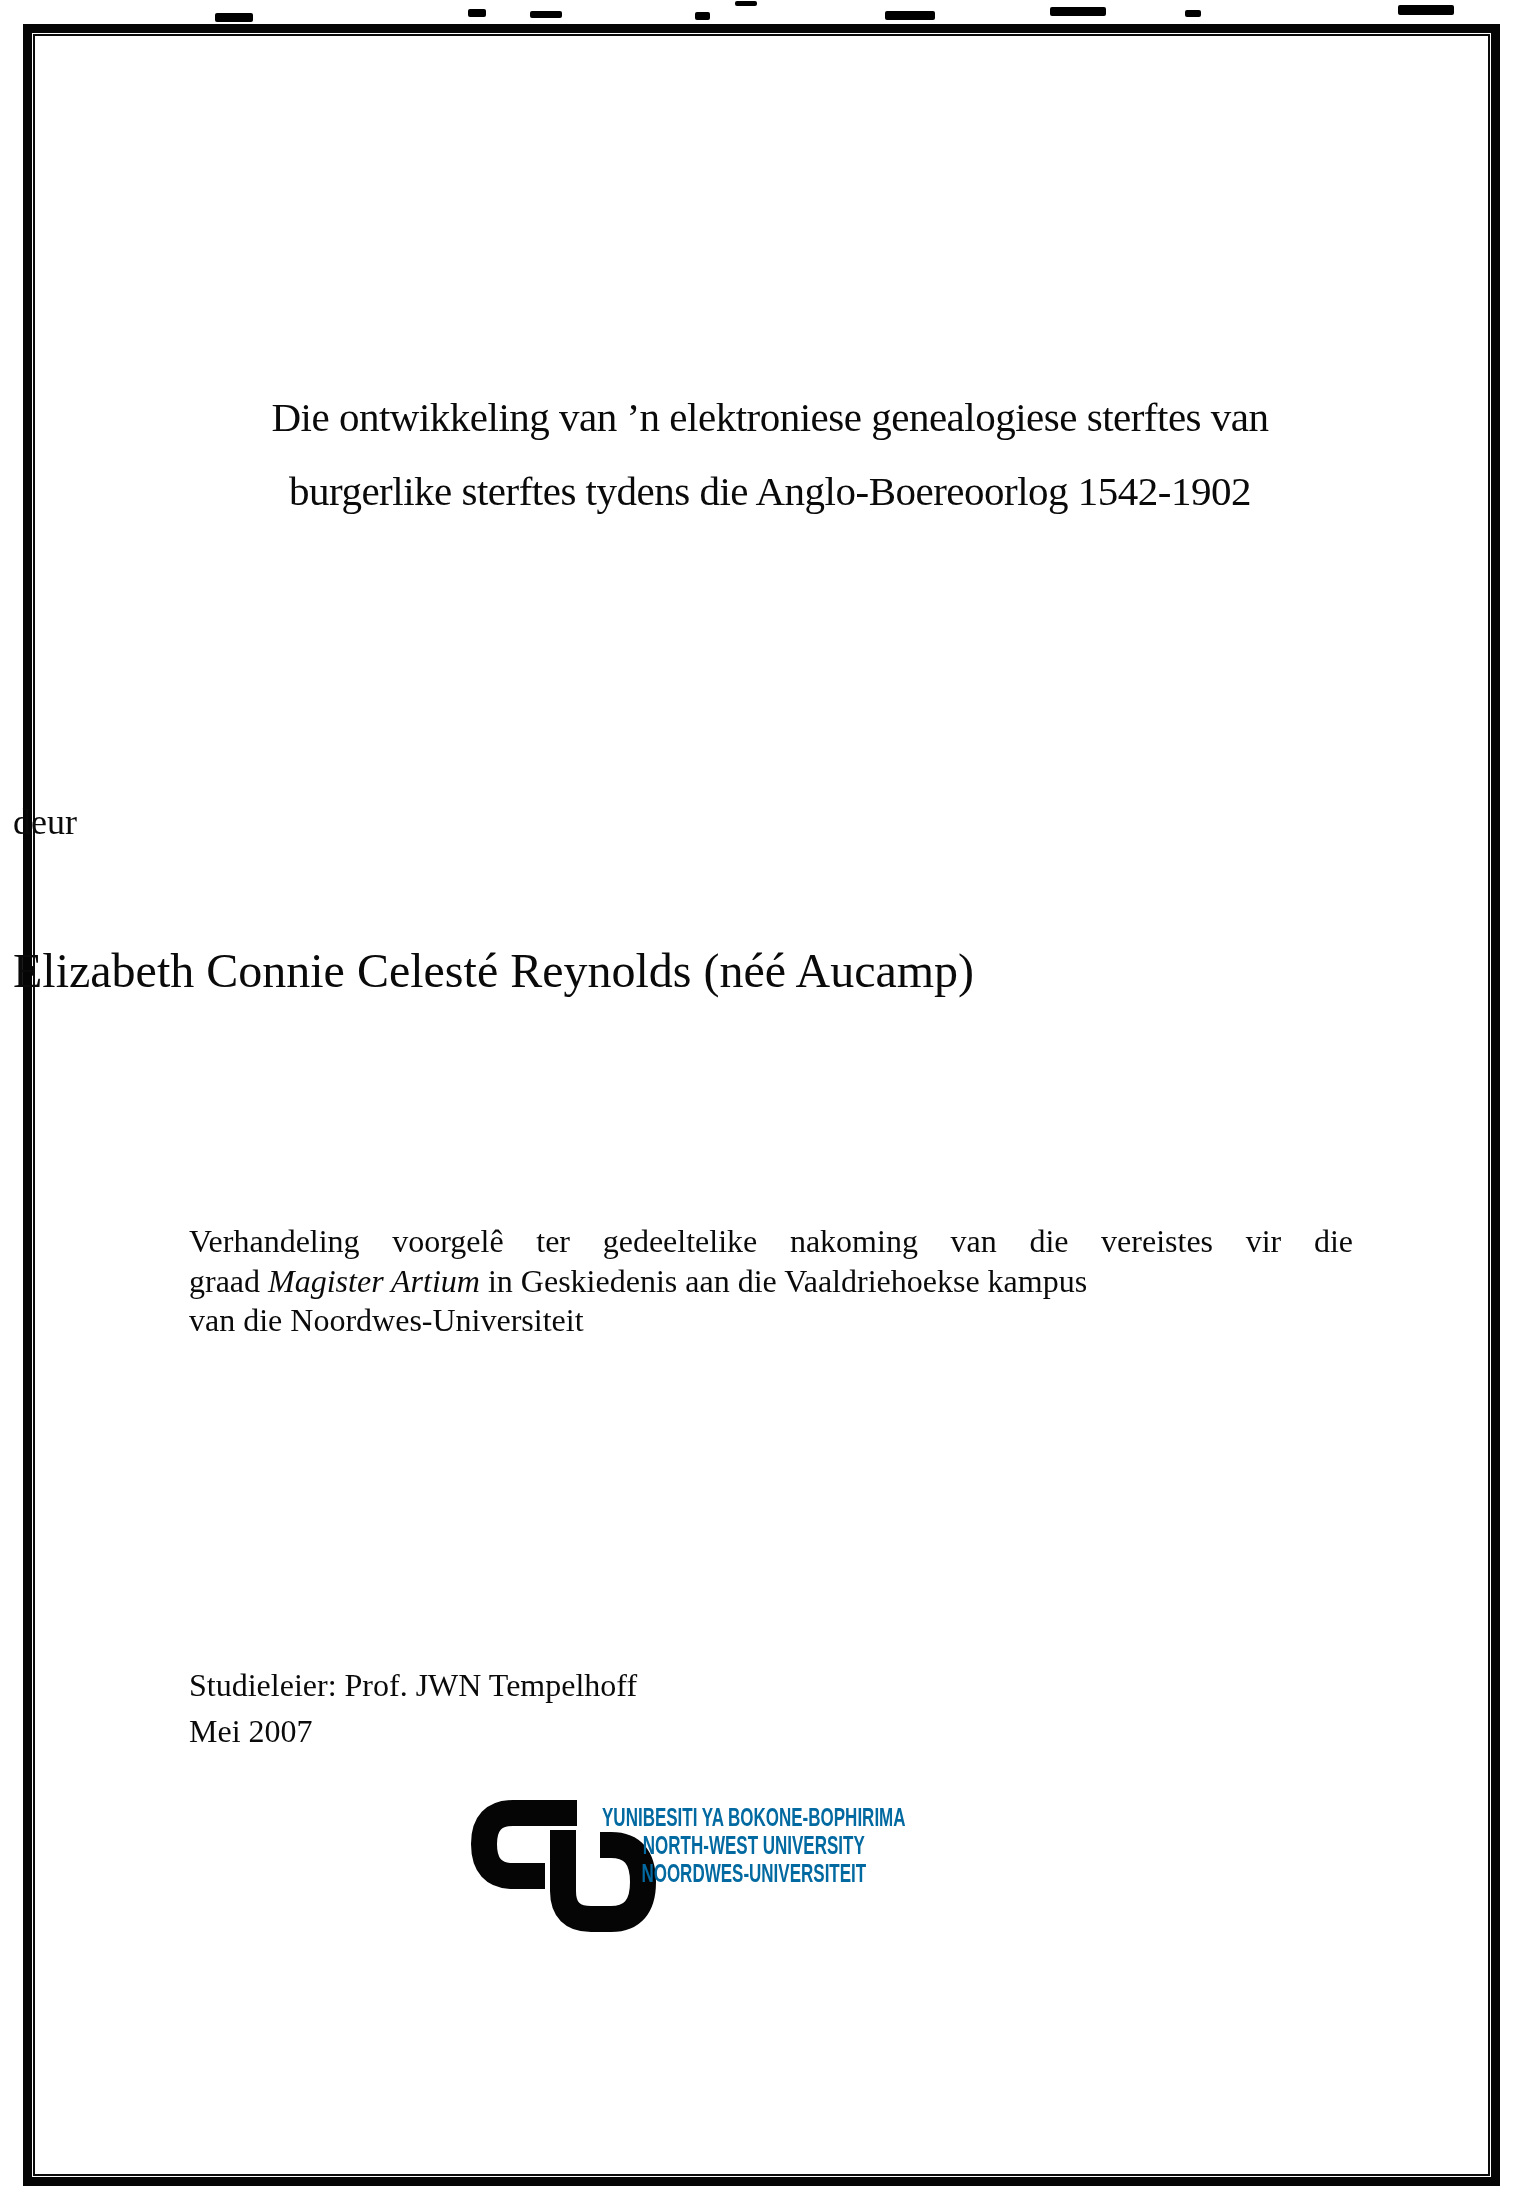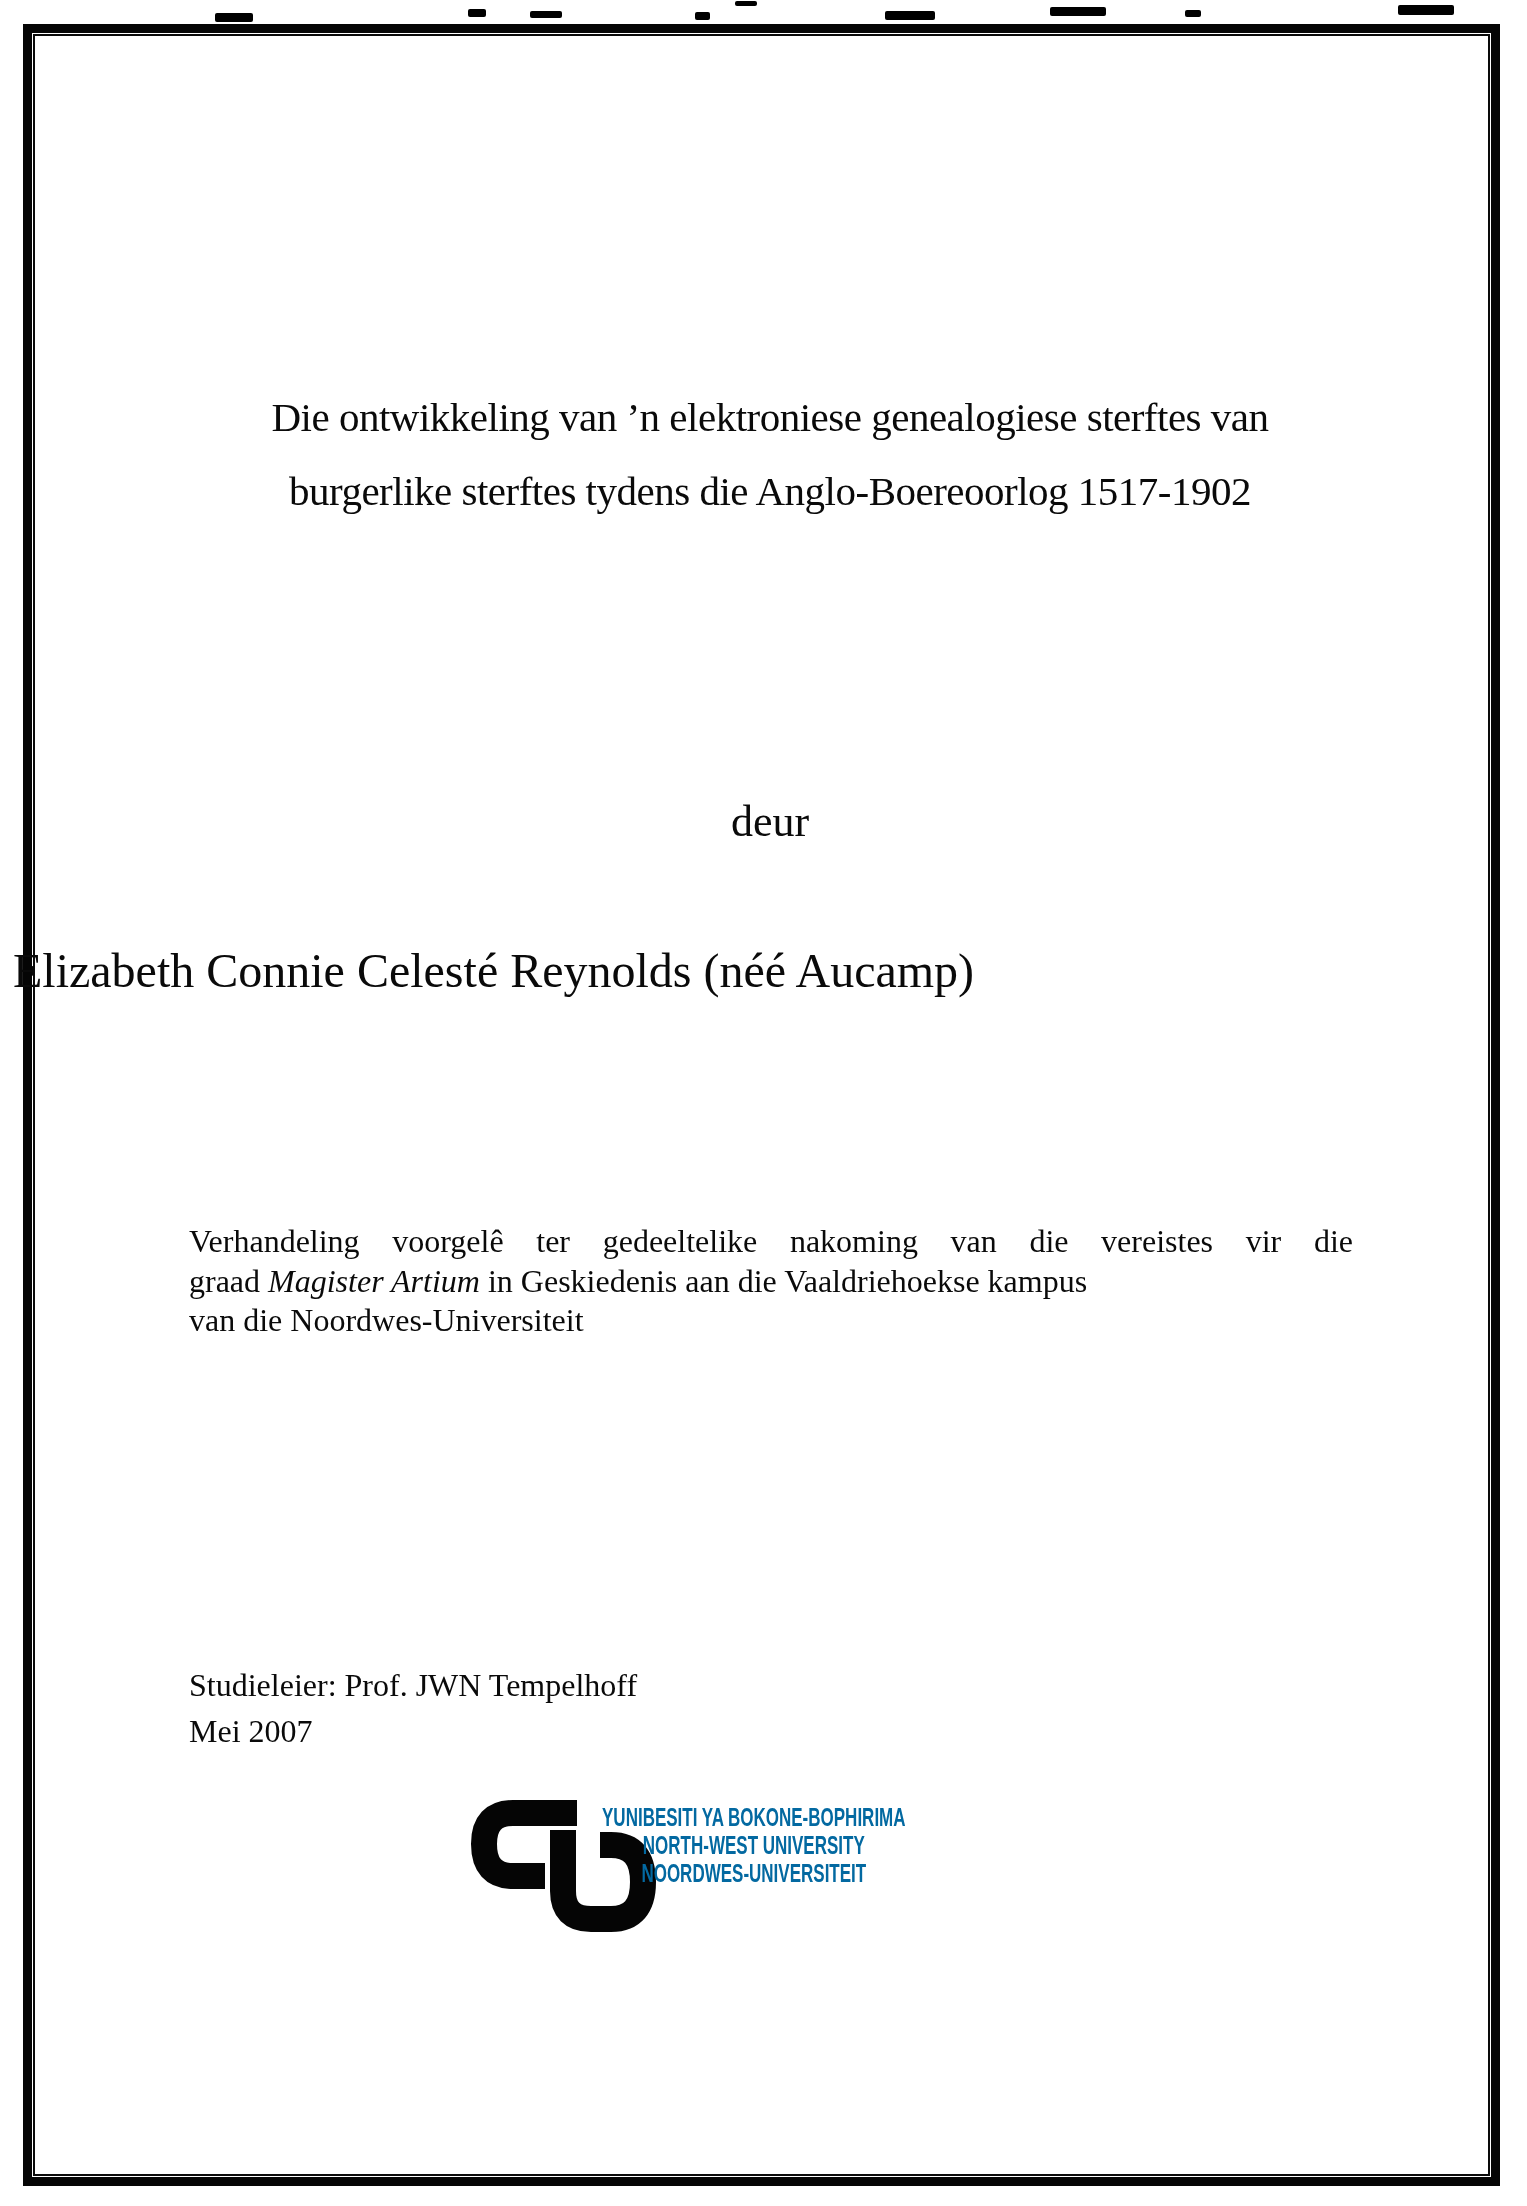--- a/index.html
+++ b/index.html
@@ -43,22 +43,21 @@
     left: 13px; top: 380px; width: 1514px;
     text-align: center;
     font-size: 41px;
     letter-spacing: -0.5px;
     line-height: 74px;
     white-space: nowrap;
   }
   .byline {
     position: absolute;
     left: 13px; top: 802px; width: 1514px;
-    text-align: center;
-    font-size: 44px;
+    font-size: 36px;
     line-height: 40px;
   }
   .author {
     position: absolute;
     left: 13px; top: 948px; width: 1514px;
     text-align: left;
     font-size: 48px;
     line-height: 46px;
   }
   .submission {
@@ -115,21 +114,21 @@
   <div class="smudge s7"></div>
   <div class="smudge s8"></div>
   <div class="smudge s9"></div>
 
   <div class="frame">
     <div class="frame-inner"></div>
   </div>
 
   <div class="title-block">
     <div>Die ontwikkeling van ’n elektroniese genealogiese sterftes van</div>
-    <div>burgerlike sterftes tydens die Anglo-Boereoorlog 1517-1902</div>
+    <div>burgerlike sterftes tydens die Anglo-Boereoorlog 1542-1902</div>
   </div>
 
   <div class="byline">deur</div>
 
   <div class="author">Elizabeth Connie Celesté Reynolds (néé Aucamp)</div>
 
   <div class="submission">
     <div class="just">Verhandeling voorgelê ter gedeeltelike nakoming van die vereistes vir die</div>
     <div><span>graad </span><i>Magister Artium</i><span> in Geskiedenis aan die Vaaldriehoekse kampus</span></div>
     <div>van die Noordwes-Universiteit</div>

